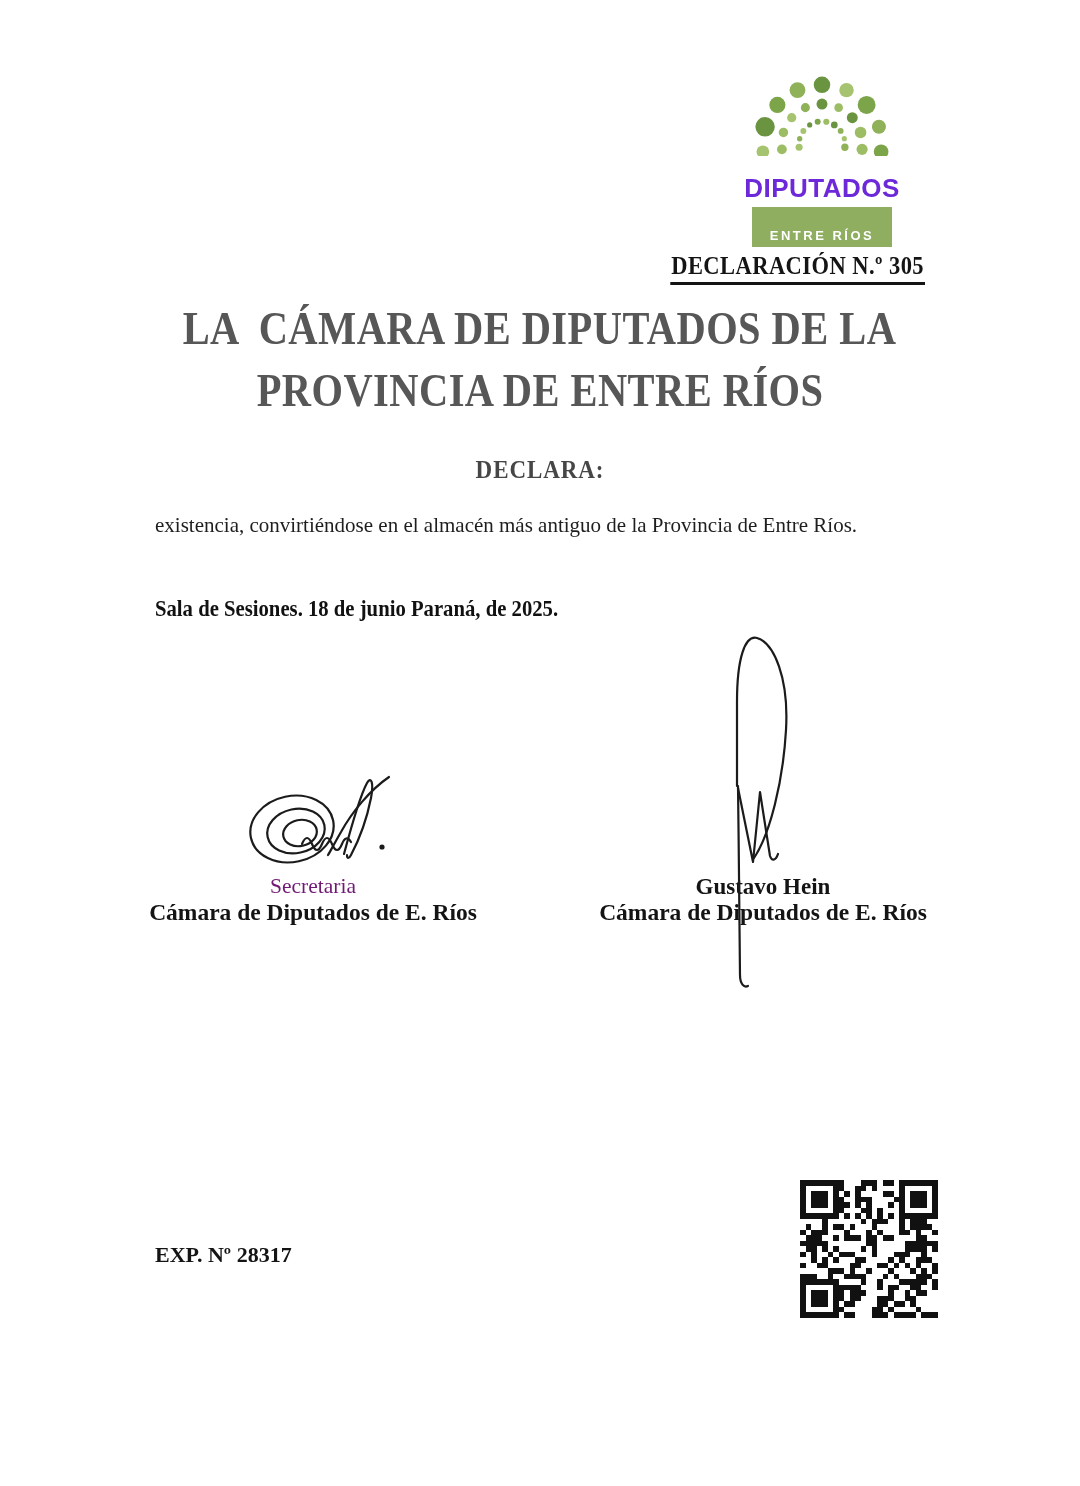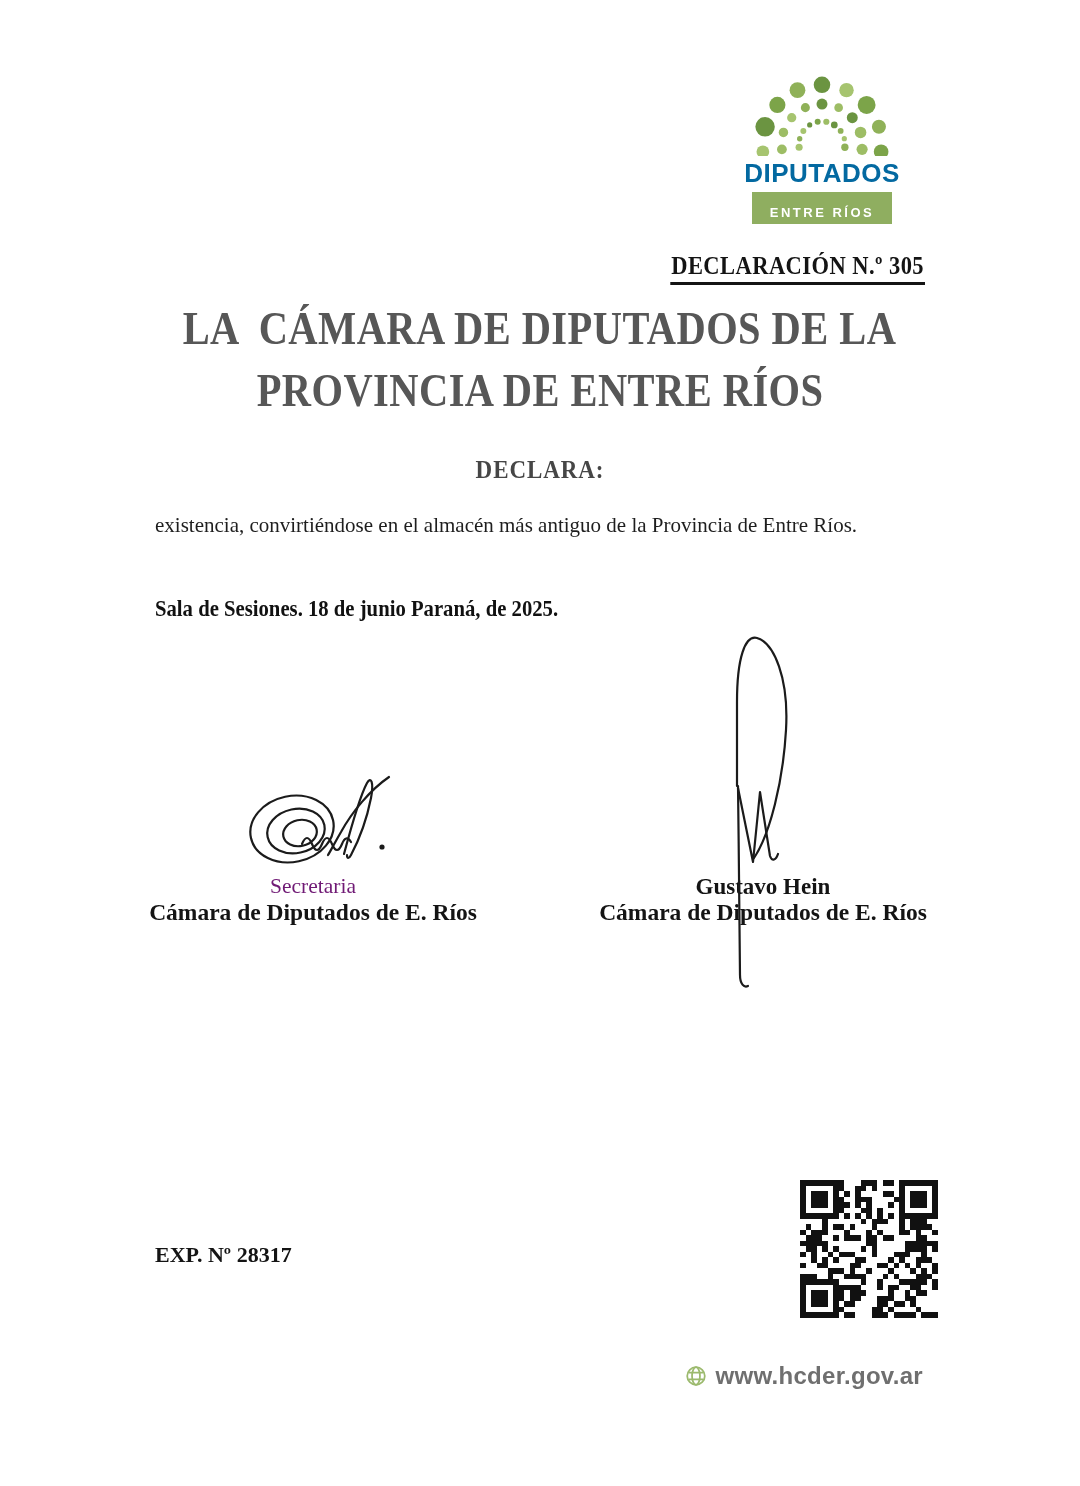--- a/index.html
+++ b/index.html
@@ -5,26 +5,26 @@
   html,body{margin:0;padding:0;}
   body{
     width:1080px;height:1486px;position:relative;background:#ffffff;
     font-family:"Liberation Serif",serif;color:#151515;overflow:hidden;
   }
   
   .logo{position:absolute;left:742px;top:56px;width:160px;text-align:center;}
   .logo svg{display:block;width:160px;height:100px;}
   .logo-name{
     font-family:"Liberation Sans",sans-serif;font-weight:700;font-size:26px;line-height:26px;
-    color:#0369a1;letter-spacing:.5px;margin-top:4px;
+    color:#6d28d9;letter-spacing:.5px;margin-top:19px;
   }
   .logo-banner{
     margin:6px 10px 0;background:#8fae60;color:#fff;
     font-family:"Liberation Sans",sans-serif;font-weight:700;font-size:13px;
-    letter-spacing:2.5px;padding:13px 0 4px;
+    letter-spacing:2.5px;padding:21px 0 4px;
   }
   
   .decl-num{
     position:absolute;top:252px;right:155px;font-weight:700;font-size:25px;color:#141414;
     border-bottom:3px solid #141414;padding:0 1px 2px;letter-spacing:.5px;
     transform:scaleX(.9);transform-origin:right center;white-space:pre;
   }
   .title{
     position:absolute;top:298px;left:0;width:1080px;margin:0;text-align:center;
     font-size:46px;font-weight:700;color:#575757;line-height:62px;letter-spacing:.5px;
@@ -459,23 +459,13 @@
       <rect x="18" y="24" width="1" height="1"></rect>
       <rect x="19" y="24" width="1" height="1"></rect>
       <rect x="20" y="24" width="1" height="1"></rect>
       <rect x="22" y="24" width="1" height="1"></rect>
       <rect x="23" y="24" width="1" height="1"></rect>
       <rect x="24" y="24" width="1" height="1"></rect>
     </svg>
 </div>
 
 <div class="footer">
-  <div class="footer-row">
-    <svg class="sicon" viewBox="0 0 20 20">
-      <g fill="none" stroke="#9cba6e" stroke-width="1.6">
-        <circle cx="10" cy="10" r="8"></circle>
-        <ellipse cx="10" cy="10" rx="3.6" ry="8"></ellipse>
-        <path d="M3.2 7 H16.8 M3.2 13 H16.8"></path>
-      </g>
-    </svg>
-    <span class="txt">www.hcder.gov.ar</span>
-  </div>
 </div>
 
 </body></html>

